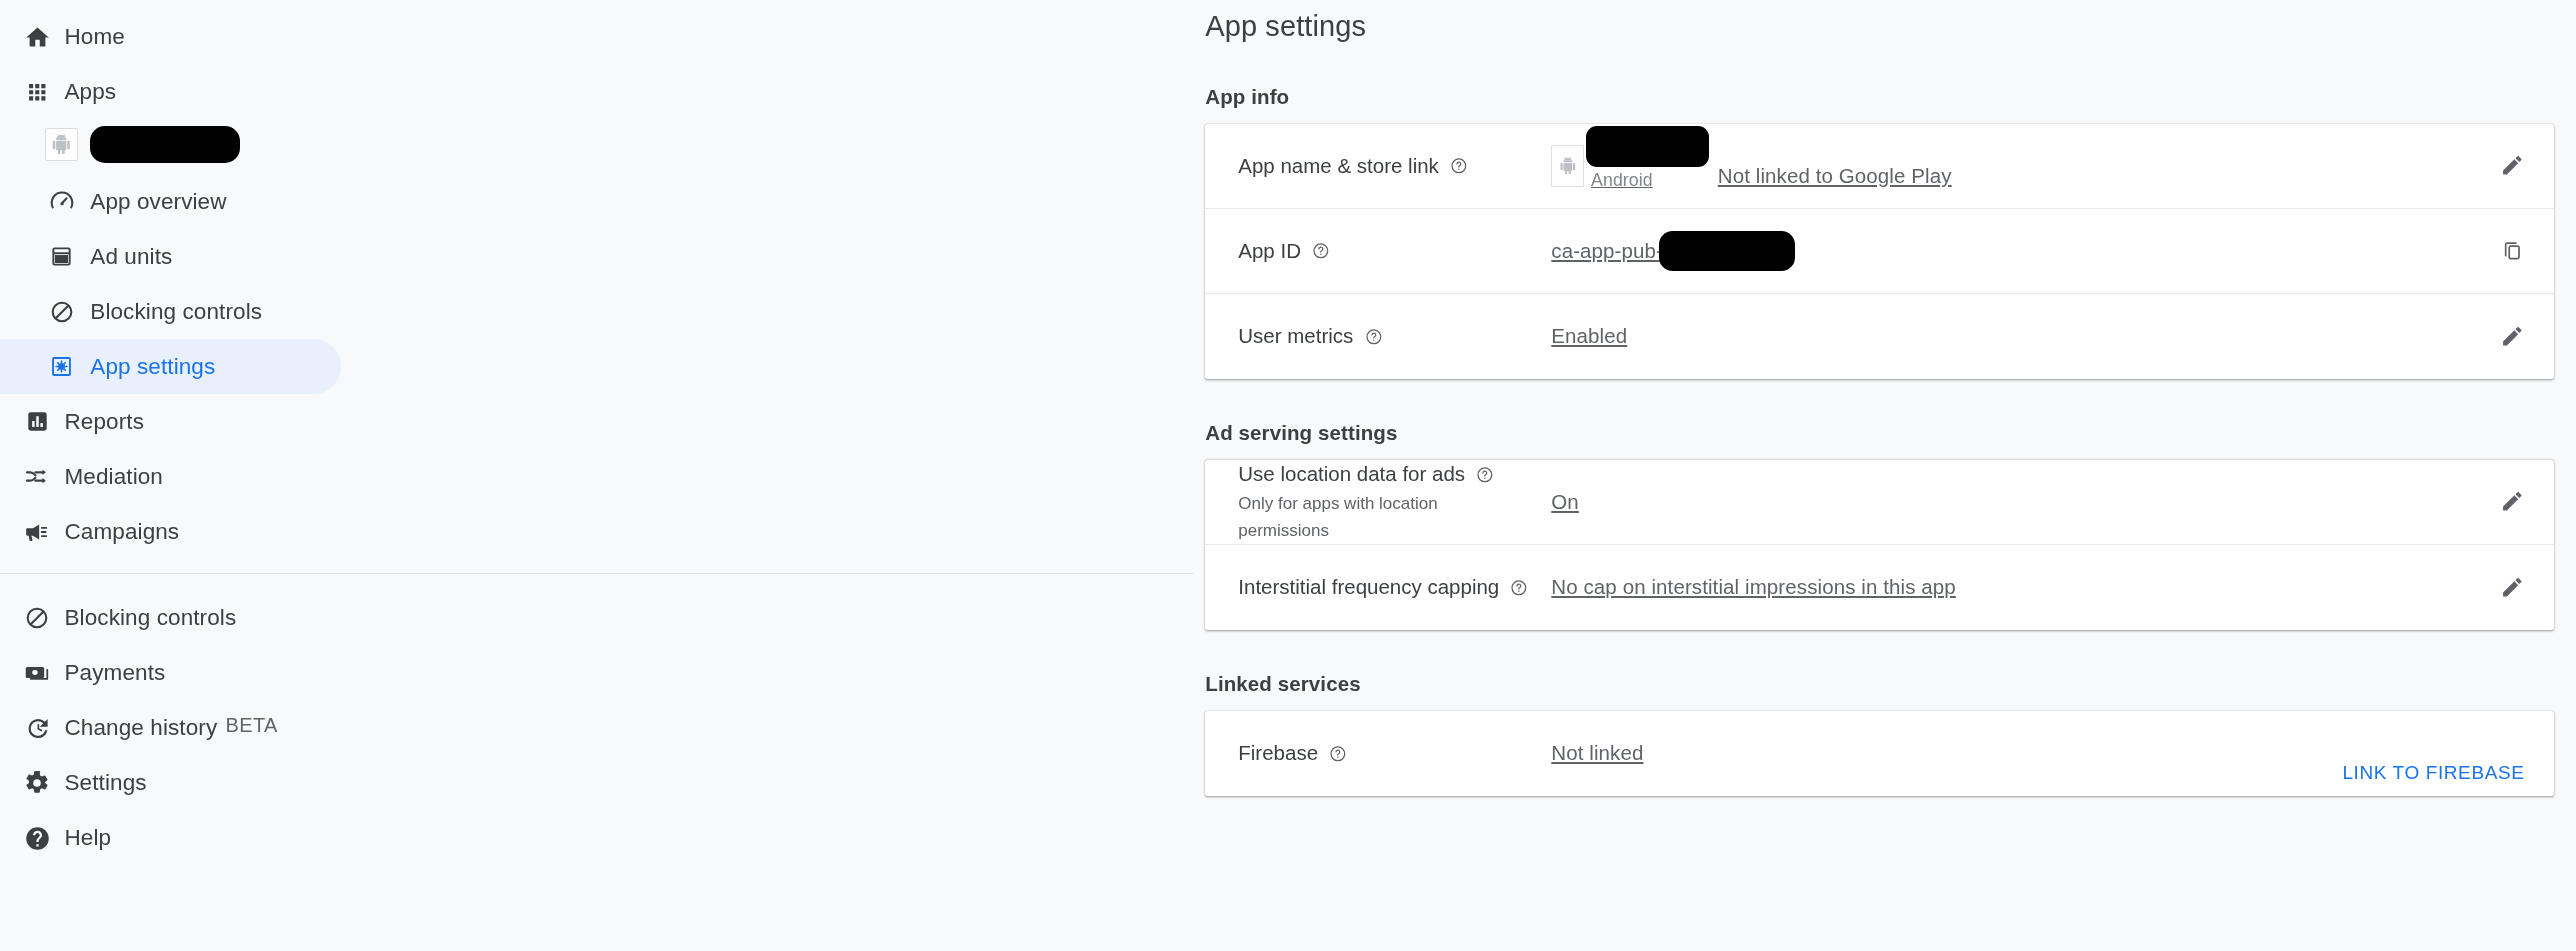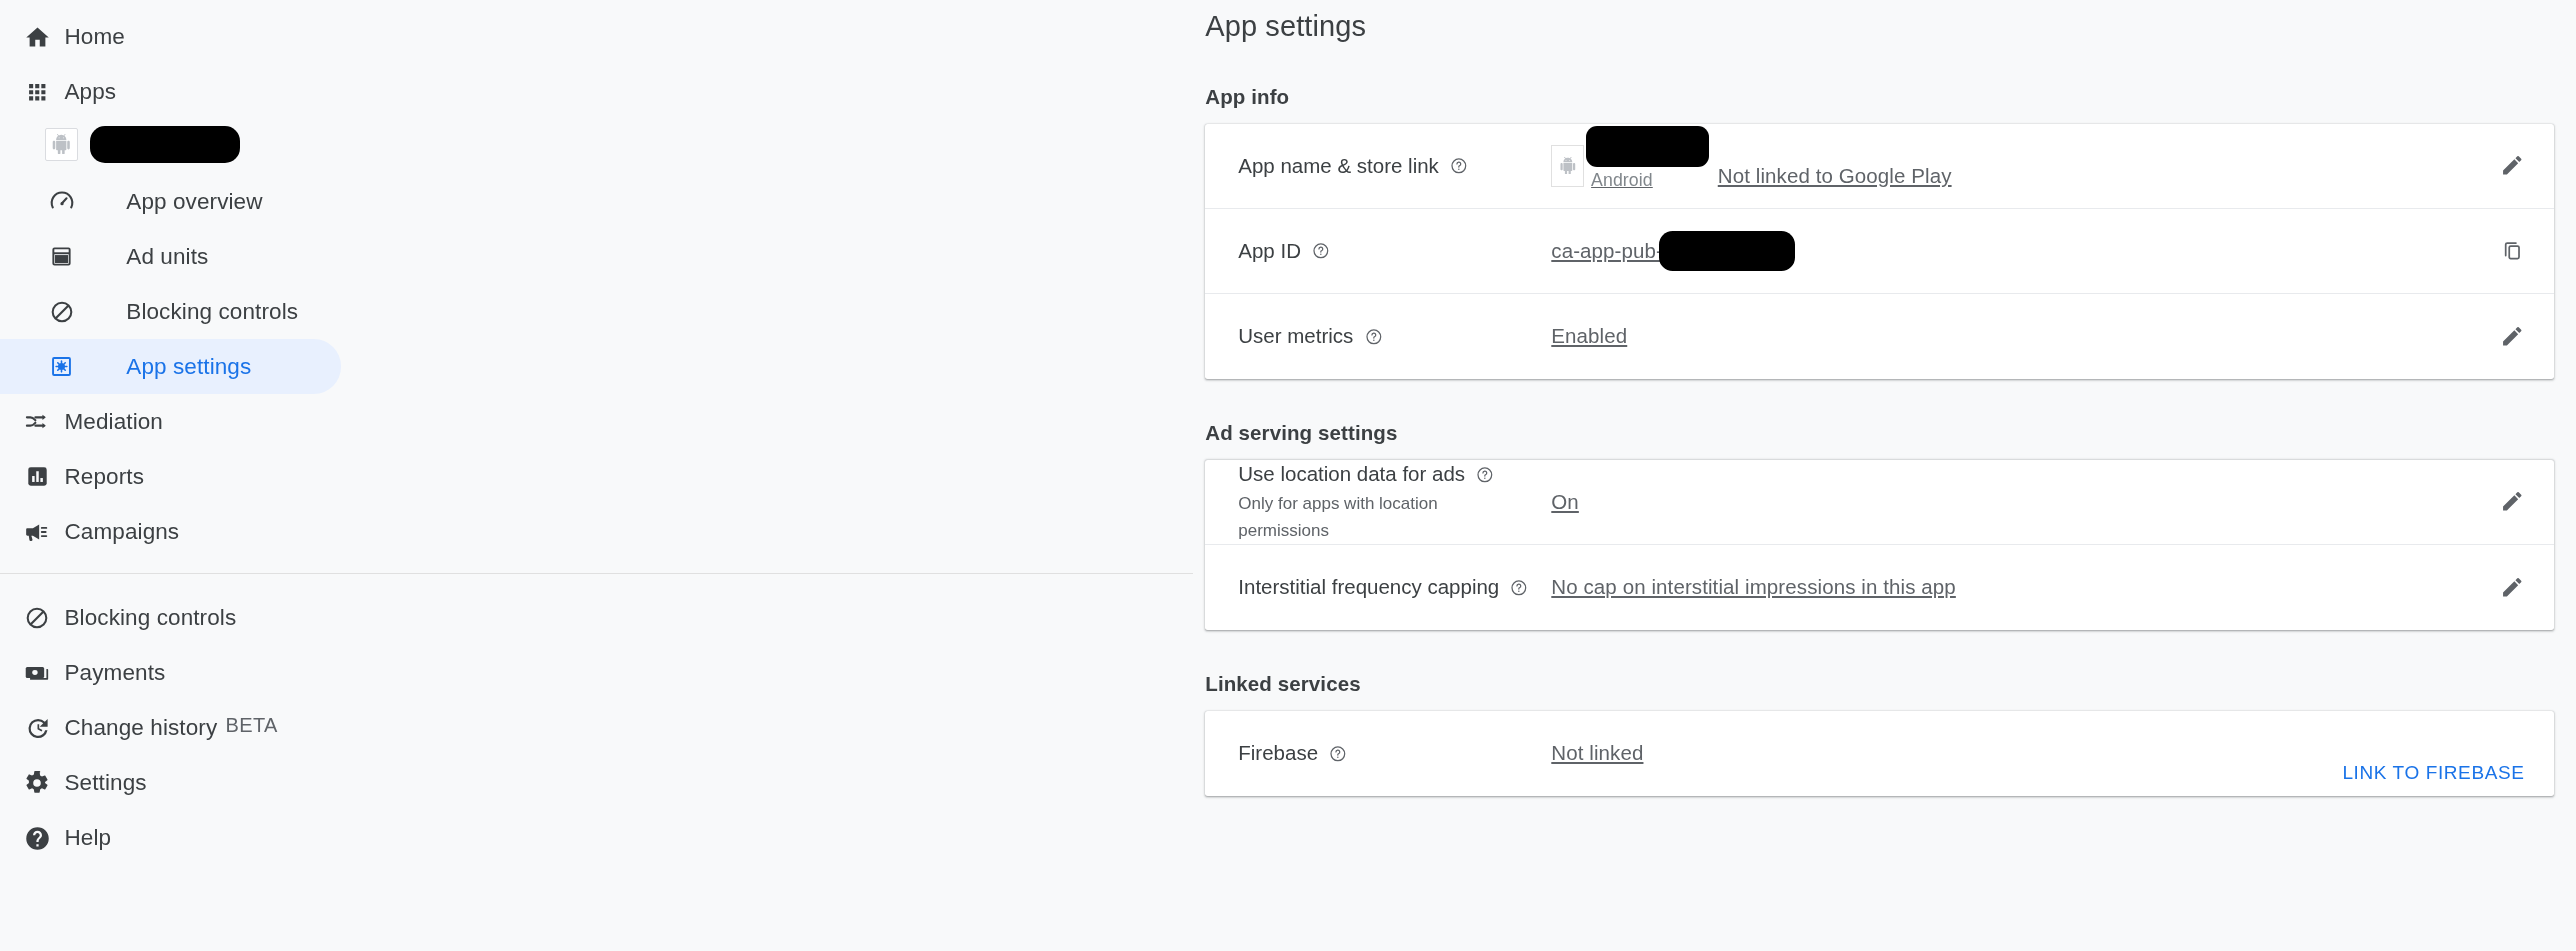--- a/index.html
+++ b/index.html
@@ -45,21 +45,21 @@
     color: #3c4043;
     margin-right: 11px;
   }
   .nav-item .ic svg { display: block; }
   .nav-label {
     font-size: 22.5px;
     color: #3c4043;
     letter-spacing: 0.1px;
     white-space: nowrap;
   }
-  .nav-item.sub { padding-left: 45px; gap: 36px; }
+  .nav-item.sub { padding-left: 45px; }
   .nav-item.sub .ic { margin-right: 12.3px; }
   .nav-item.selected { background: #e8f0fe; }
   .nav-item.selected .ic { color: #1a73e8; }
   .nav-item.selected .nav-label { color: #1a73e8; }
   .beta-badge {
     font-size: 20px;
     color: #5f6368;
     letter-spacing: 0.4px;
     margin-left: 8.2px;
     align-self: center;
@@ -317,42 +317,42 @@
           <rect x="3.2" y="3.2" width="17.6" height="17.6" rx="1"></rect>
           <path d="M12 8.3a3.7 3.7 0 1 0 0 7.4 3.7 3.7 0 0 0 0-7.4z" fill="currentColor" stroke="none"></path>
           <path d="M12 6.4v1.4M12 16.2v1.4M6.4 12h1.4M16.2 12h1.4M8.1 8.1l1 1M14.9 14.9l1 1M15.9 8.1l-1 1M9.1 14.9l-1 1" stroke-width="1.7" stroke-linecap="round"></path>
         </svg>
       </span>
       <span class="nav-label">App settings</span>
     </div>
 
     <div class="nav-item">
       <span class="ic">
+        <svg width="23" height="23" viewBox="0 0 24 24" fill="currentColor">
+          <rect x="2.4" y="2.4" width="19.2" height="19.2" rx="2.6"></rect>
+          <rect x="6.4" y="11.5" width="2.6" height="6.2" fill="#f8f9fa"></rect>
+          <rect x="10.7" y="6.5" width="2.6" height="11.2" fill="#f8f9fa"></rect>
+          <rect x="15" y="13.6" width="2.6" height="4.1" fill="#f8f9fa"></rect>
+        </svg>
+      </span>
+      <span class="nav-label">Reports</span>
+    </div>
+
+    <div class="nav-item">
+      <span class="ic">
         <svg width="27" height="27" viewBox="0 0 24 24" fill="none" stroke="currentColor" stroke-width="1.9">
           <path d="M2.6 8.3h3.1c2.2 0 3.1 1.2 4.4 2.6" stroke-linecap="round"></path>
           <path d="M2.6 15.7h3.1c2.2 0 3.1-1.2 4.4-2.6" stroke-linecap="round"></path>
           <path d="M10.1 8.3h7.4" stroke-linecap="round"></path>
           <path d="M10.1 15.7h7.4" stroke-linecap="round"></path>
           <path d="M16.4 5.9l3 2.4-3 2.4z" fill="currentColor" stroke="none"></path>
           <path d="M16.4 13.3l3 2.4-3 2.4z" fill="currentColor" stroke="none"></path>
         </svg>
       </span>
       <span class="nav-label">Mediation</span>
-    </div>
-
-    <div class="nav-item">
-      <span class="ic">
-        <svg width="23" height="23" viewBox="0 0 24 24" fill="currentColor">
-          <rect x="2.4" y="2.4" width="19.2" height="19.2" rx="2.6"></rect>
-          <rect x="6.4" y="11.5" width="2.6" height="6.2" fill="#f8f9fa"></rect>
-          <rect x="10.7" y="6.5" width="2.6" height="11.2" fill="#f8f9fa"></rect>
-          <rect x="15" y="13.6" width="2.6" height="4.1" fill="#f8f9fa"></rect>
-        </svg>
-      </span>
-      <span class="nav-label">Reports</span>
     </div>
 
     <div class="nav-item">
       <span class="ic">
         <svg width="26" height="26" viewBox="0 0 24 24" fill="currentColor">
           <path d="M2 9.6v4.8c0 .6.5 1.1 1.1 1.1h1.3L5 19.4c.1.5.5.8 1 .8h.9c.6 0 1.1-.6.9-1.2l-1-3.5h1.4L14 18.9V5.1L8.2 8.5H3.1C2.5 8.5 2 9 2 9.6z"></path>
           <path d="M16.4 8.2h4.2M16.4 12h3.6M16.4 15.8h4.2" stroke="currentColor" stroke-width="1.7" stroke-linecap="round" fill="none"></path>
         </svg>
       </span>
       <span class="nav-label">Campaigns</span>

